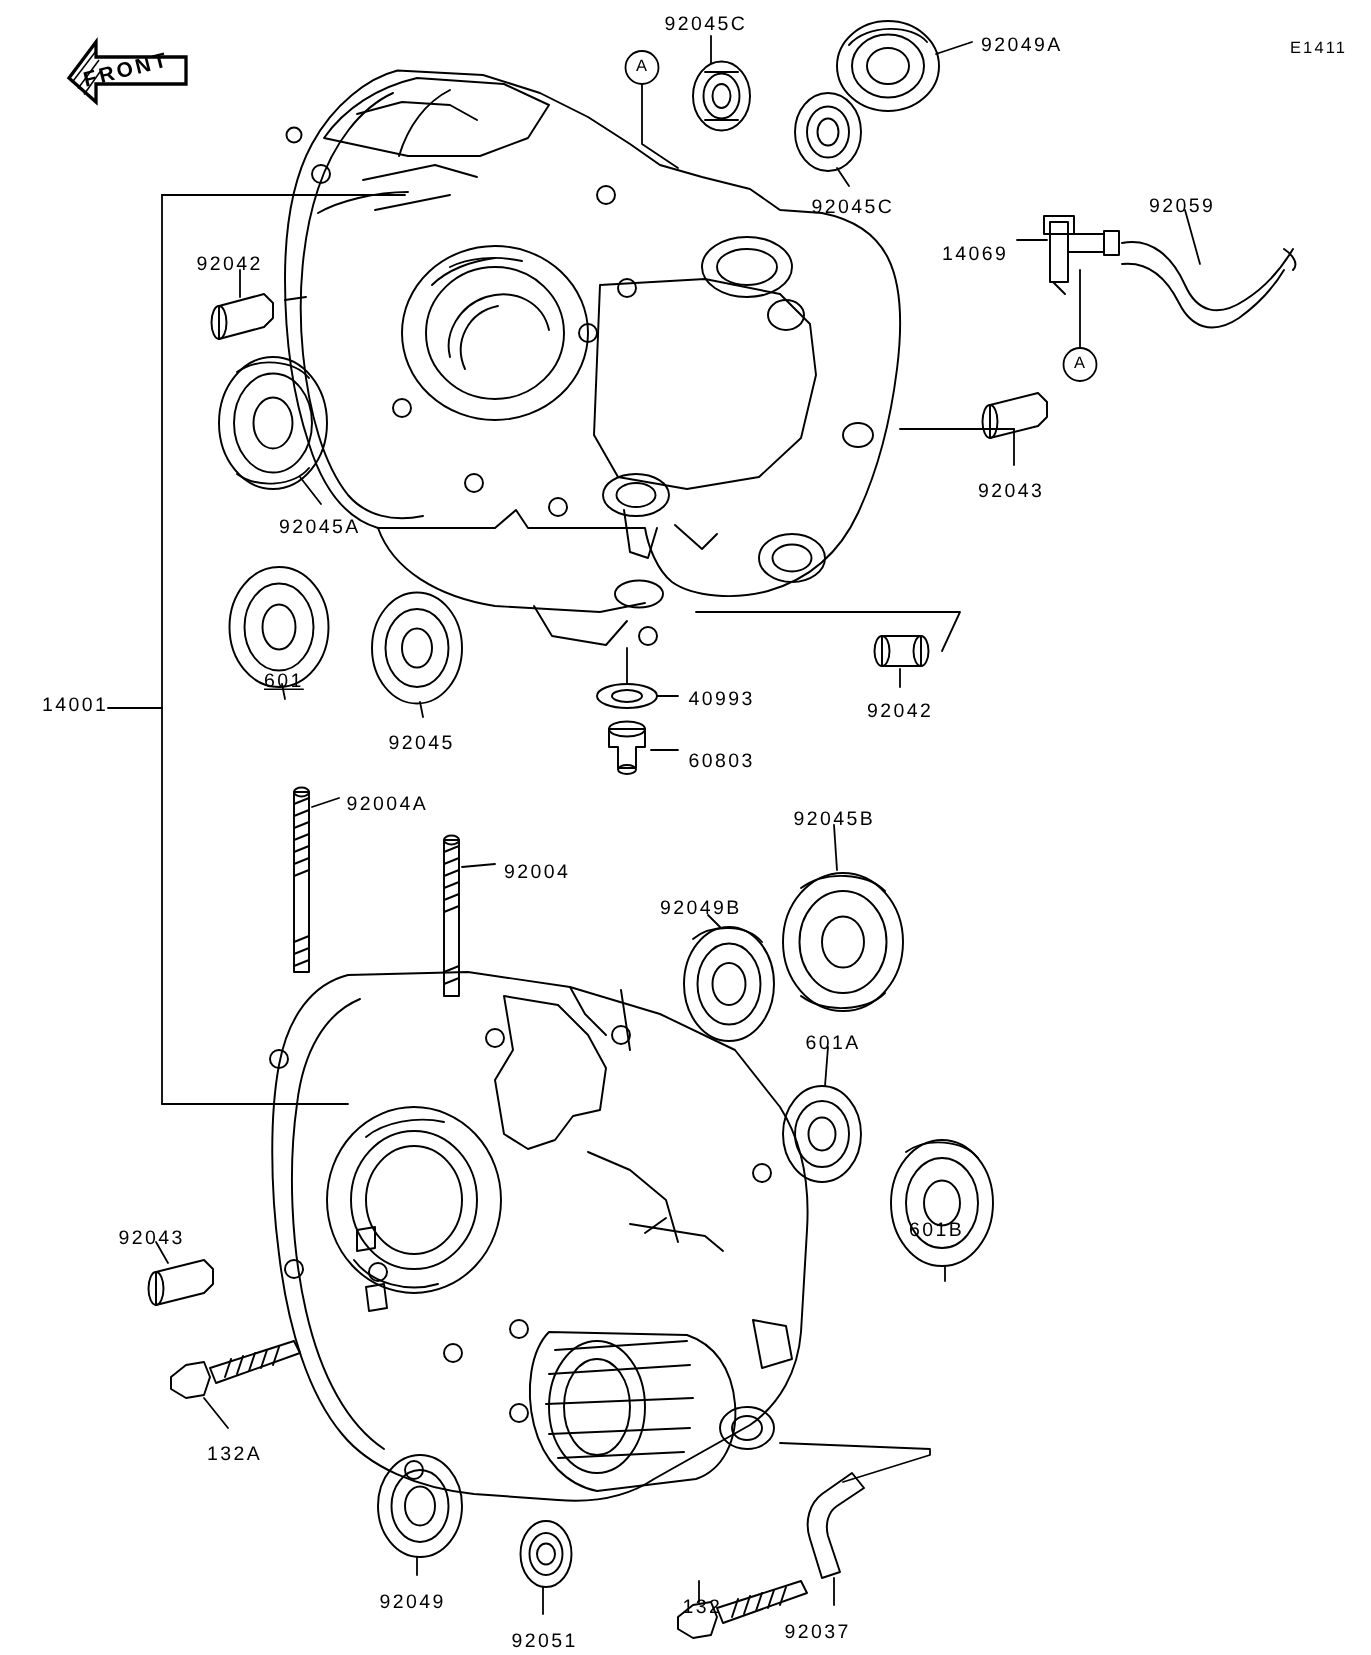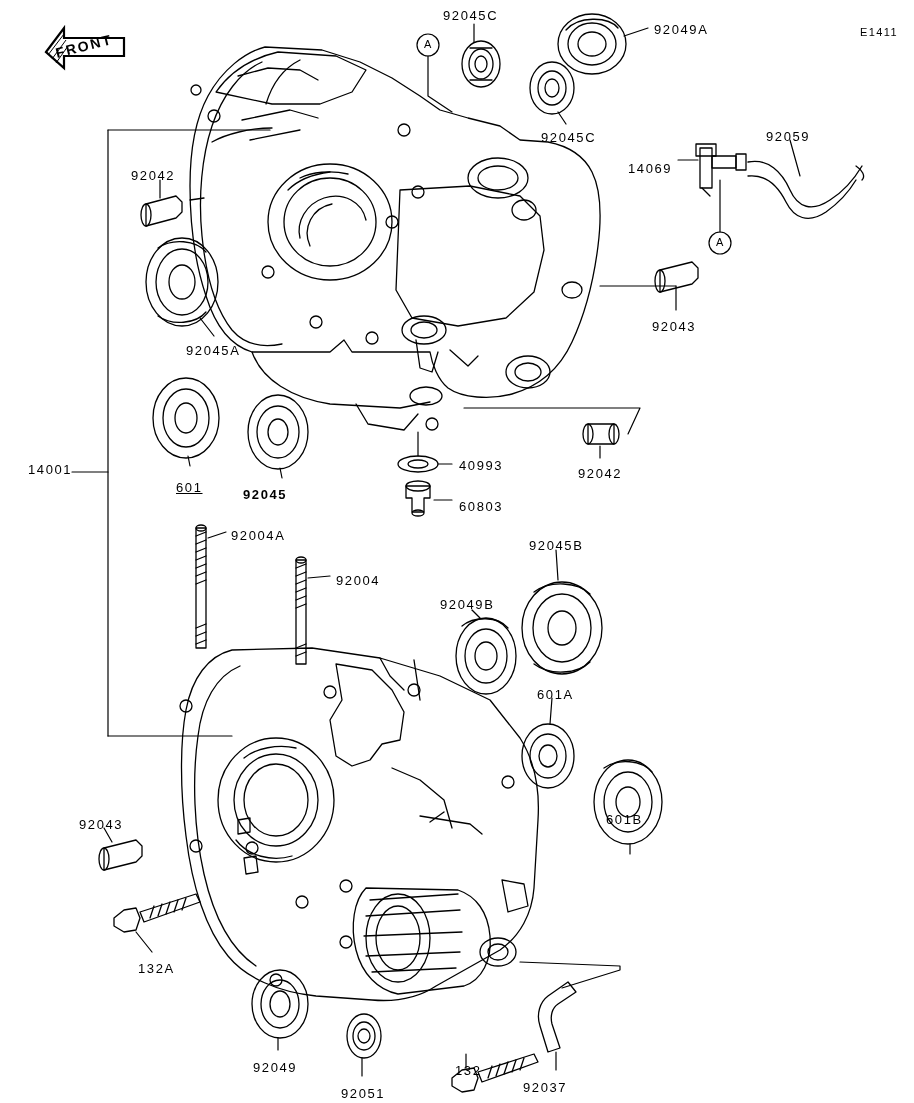--- a/index.html
+++ b/index.html
@@ -371,22 +371,22 @@
   <div class="lbl" style="left:654px; top:22px;">92049A</div>
   <div class="lbl" style="left:541px; top:130px;">92045C</div>
   <div class="lbl" style="left:766px; top:129px;">92059</div>
   <div class="lbl" style="left:628px; top:161px;">14069</div>
   <div class="lbl" style="left:131px; top:168px;">92042</div>
   <div class="lbl" style="left:652px; top:319px;">92043</div>
   <div class="lbl" style="left:186px; top:343px;">92045A</div>
   <div class="lbl" style="left:28px;  top:462px;">14001</div>
   <div class="lbl" style="left:459px; top:458px;">40993</div>
   <div class="lbl" style="left:578px; top:466px;">92042</div>
-  <div class="lbl" style="left:176px; top:480px;text-decoration:underline;">601</div>
-  <div class="lbl" style="left:243px; top:487px;font-weight:bold;">92045</div>
+  <div class="lbl" style="left:176px; top:446px;text-decoration:underline;">601</div>
+  <div class="lbl" style="left:259px; top:487px;">92045</div>
   <div class="lbl" style="left:459px; top:499px;">60803</div>
   <div class="lbl" style="left:231px; top:528px;">92004A</div>
   <div class="lbl" style="left:529px; top:538px;">92045B</div>
   <div class="lbl" style="left:336px; top:573px;">92004</div>
   <div class="lbl" style="left:440px; top:597px;">92049B</div>
   <div class="lbl" style="left:537px; top:687px;">601A</div>
   <div class="lbl" style="left:79px;  top:817px;">92043</div>
   <div class="lbl" style="left:606px; top:812px;">601B</div>
   <div class="lbl" style="left:138px; top:961px;text-align:center;">132A</div>
   <div class="lbl" style="left:253px; top:1060px;">92049</div>

